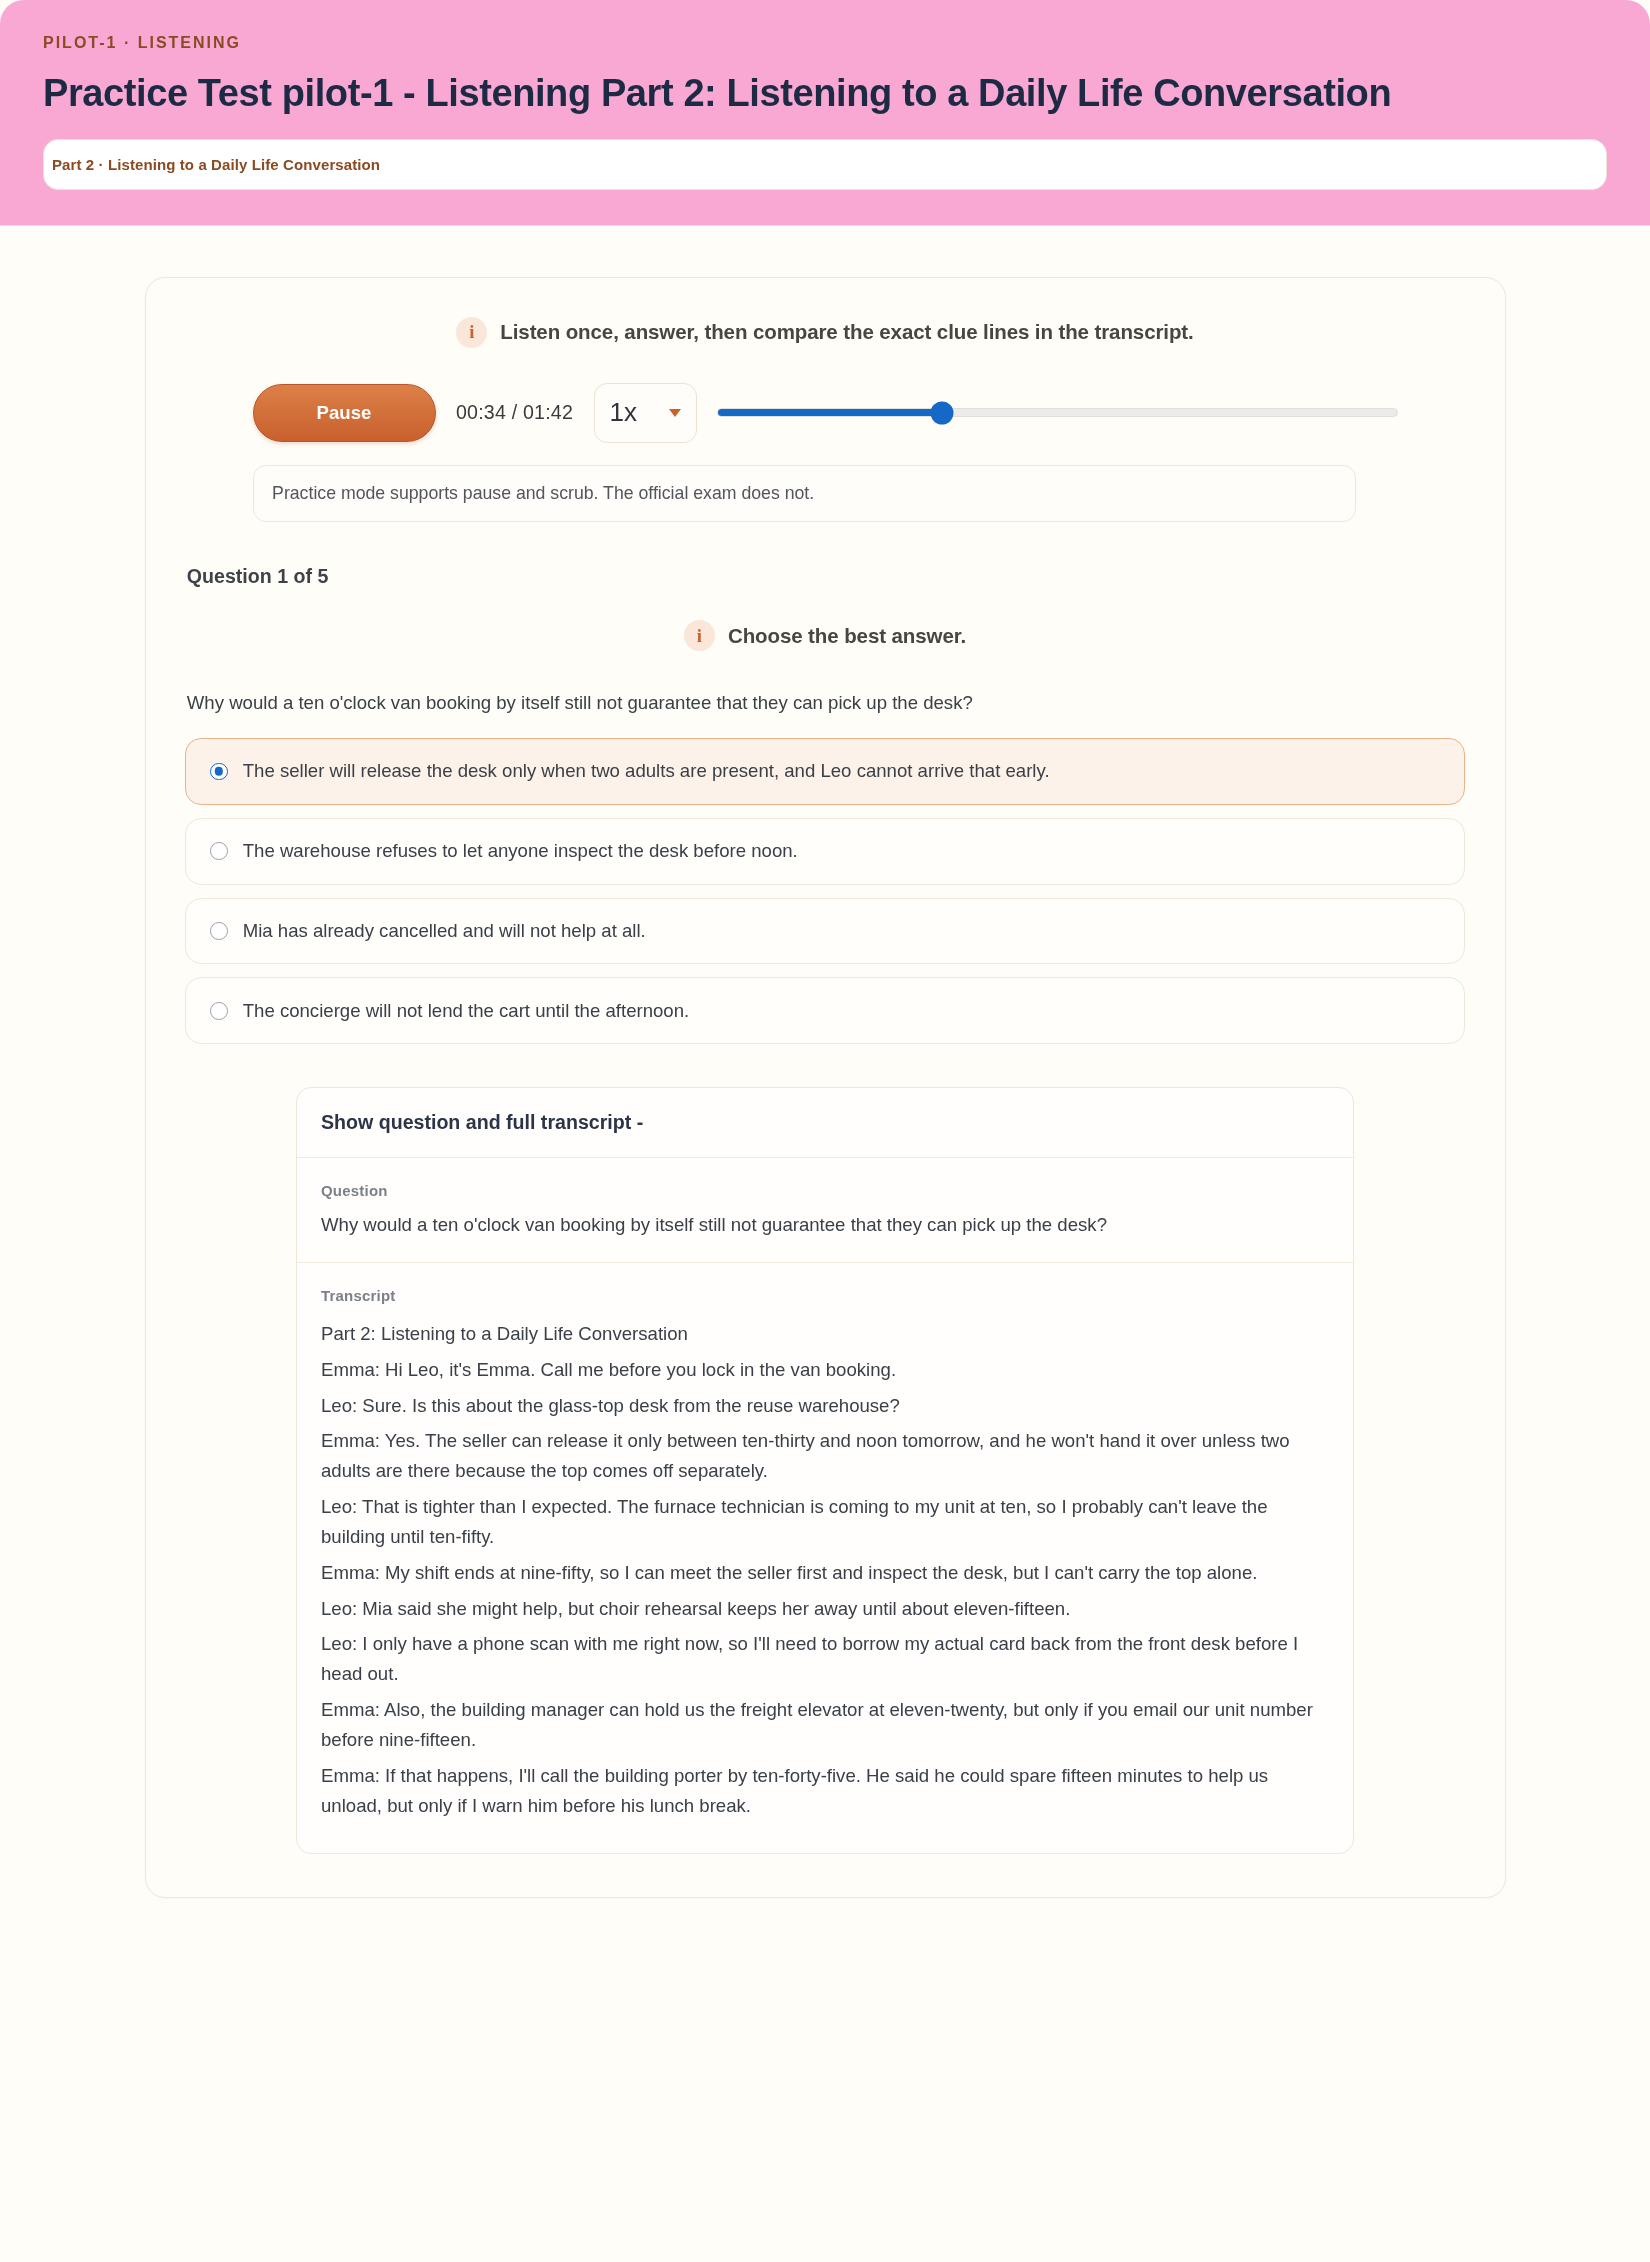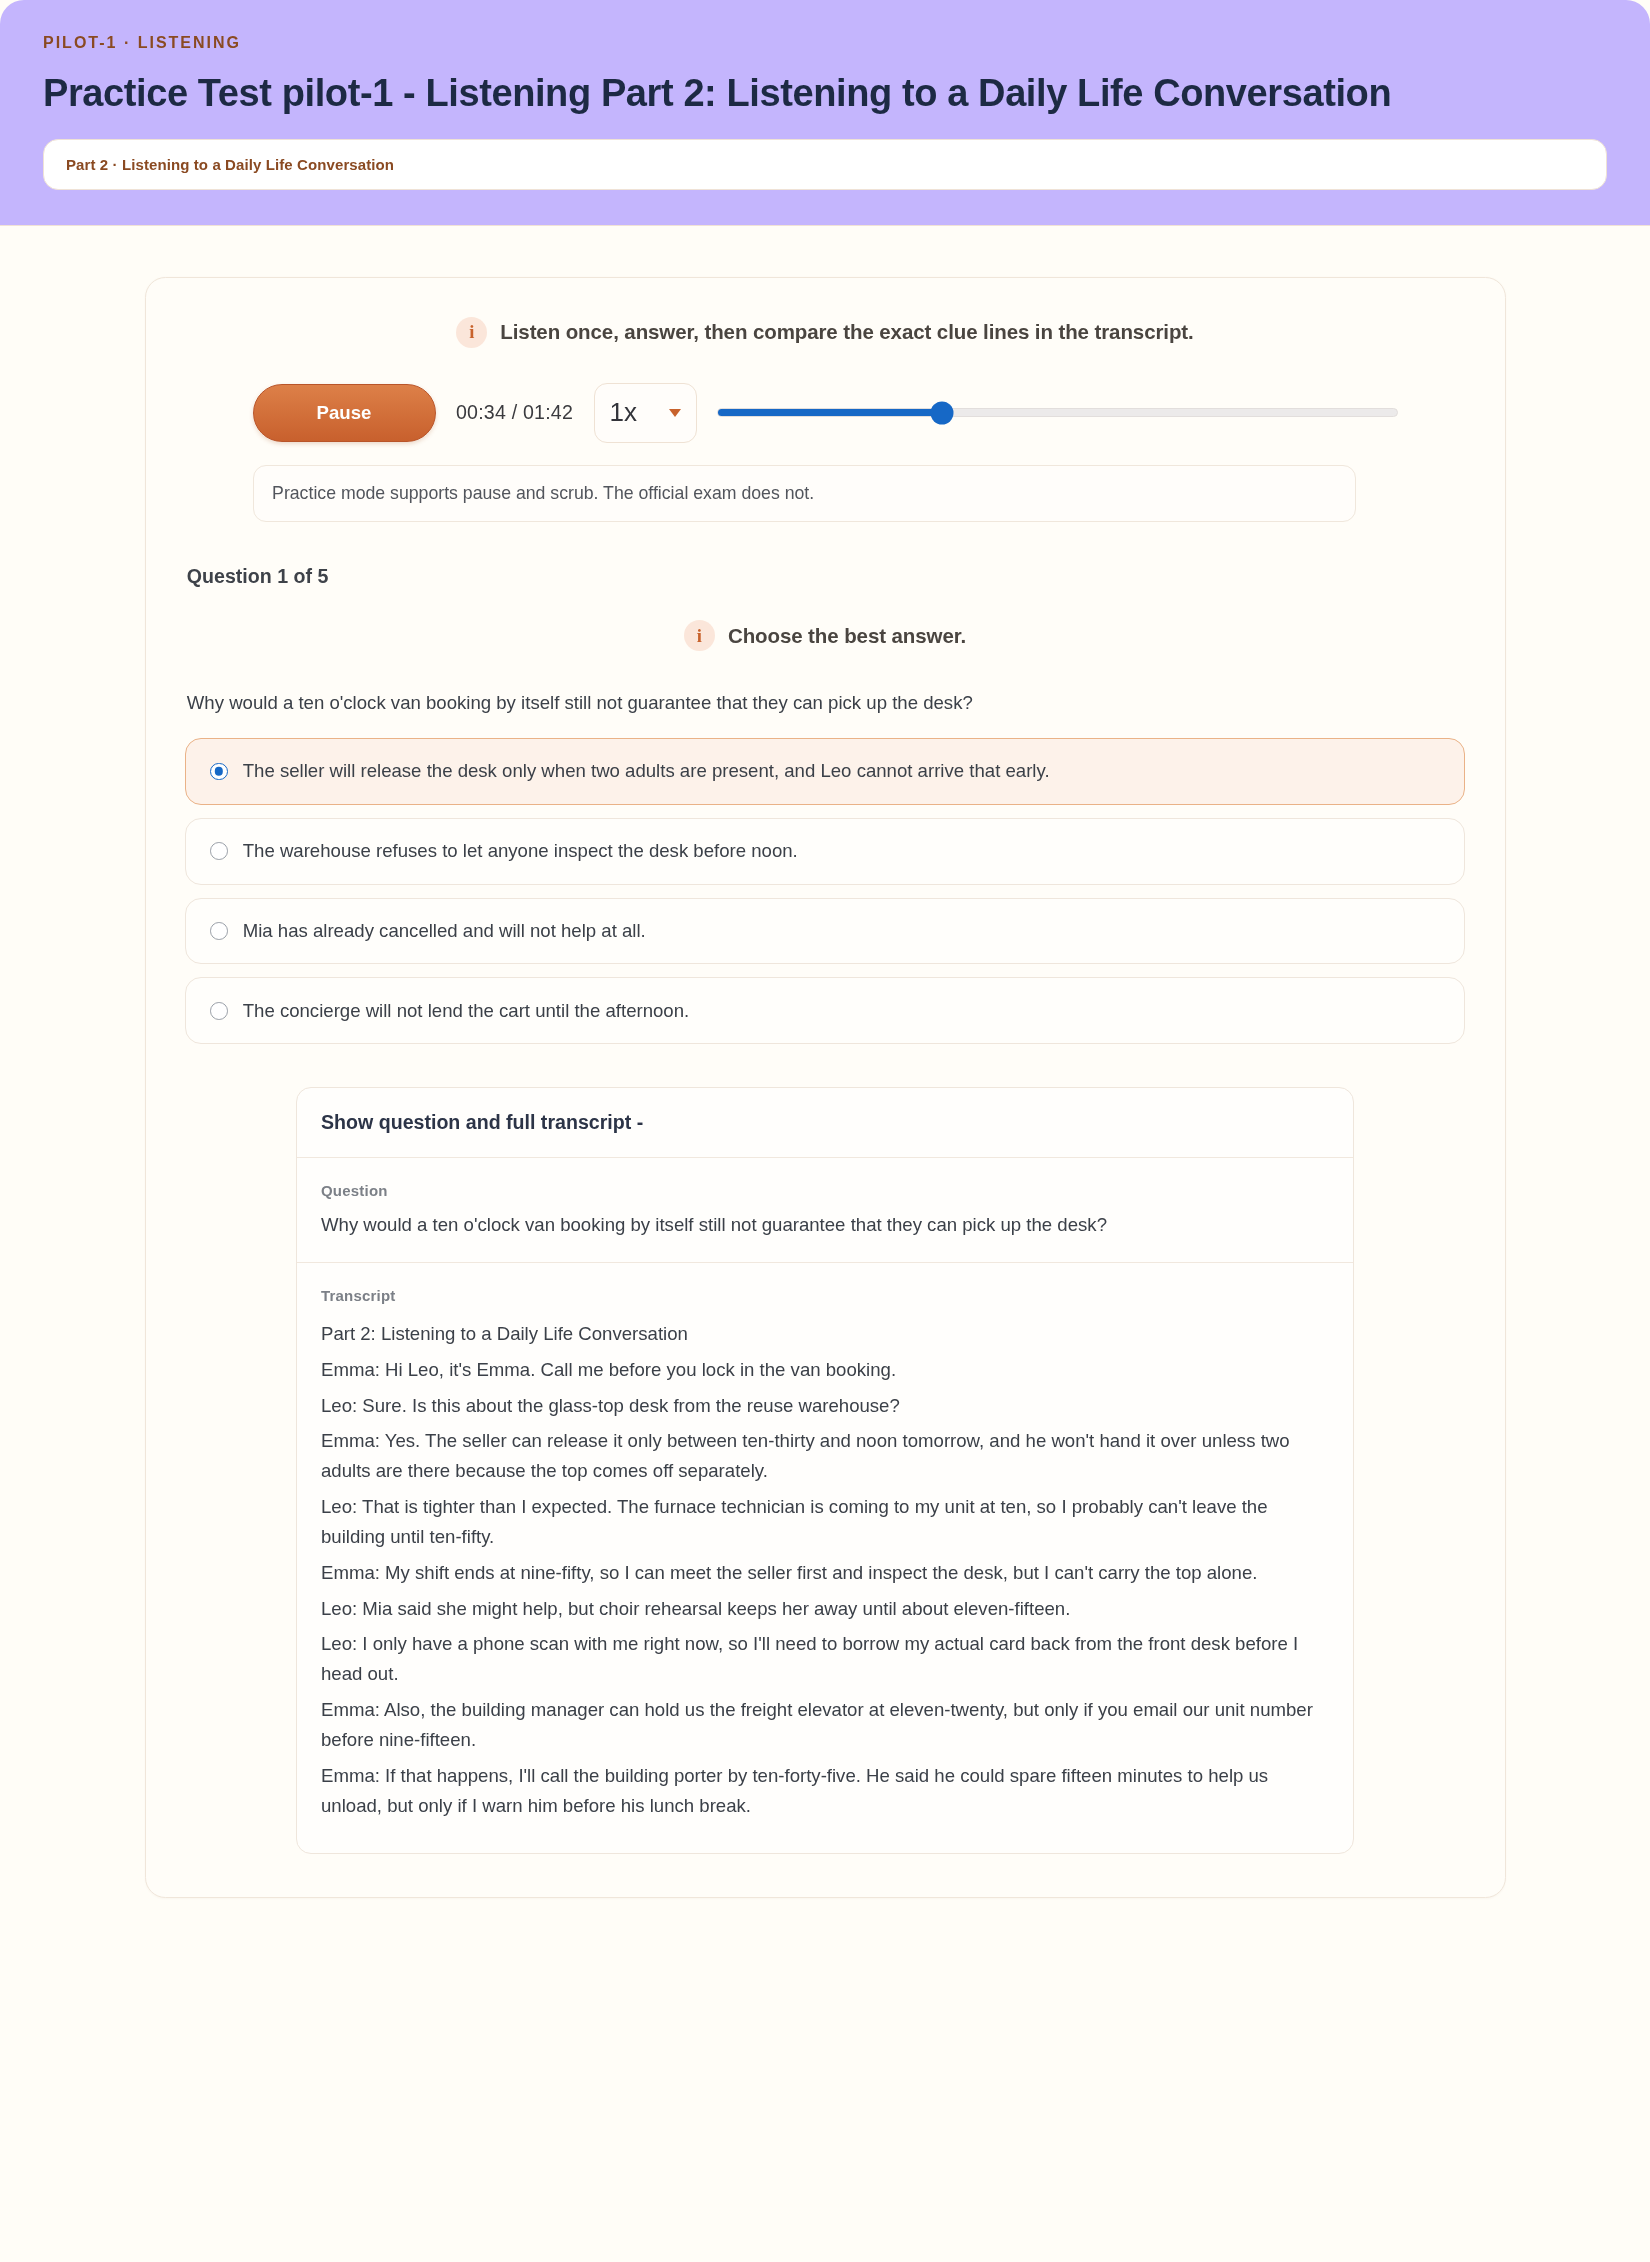--- a/index.html
+++ b/index.html
@@ -13,21 +13,21 @@
 
   .page {
     width: 1650px;
     min-height: 2263px;
     background: #fffdf7;
     position: relative;
   }
 
   
   .app-header {
-    background: #c4b5fd;
+    background: #f9a8d4;
     border-bottom: 0.9px solid #f1e2d6;
     padding: 34px 43px 35px 43px;
     border-top-left-radius: 24px;
     border-top-right-radius: 24px;
   }
 
   .eyebrow {
     font-size: 16px;
     font-weight: bold;
     letter-spacing: 2px;
@@ -41,21 +41,21 @@
     font-weight: bold;
     color: #1d2a44;
     letter-spacing: -0.4px;
     margin-bottom: 24px;
   }
 
   .part-badge-bar {
     background: #ffffff;
     border: 0.9px solid #efe2d6;
     border-radius: 15px;
-    padding: 16px 22px;
+    padding: 16px 8px;
   }
 
   .part-badge-label {
     font-size: 15px;
     font-weight: bold;
     color: #8a4a22;
     letter-spacing: 0.1px;
   }
 
   

